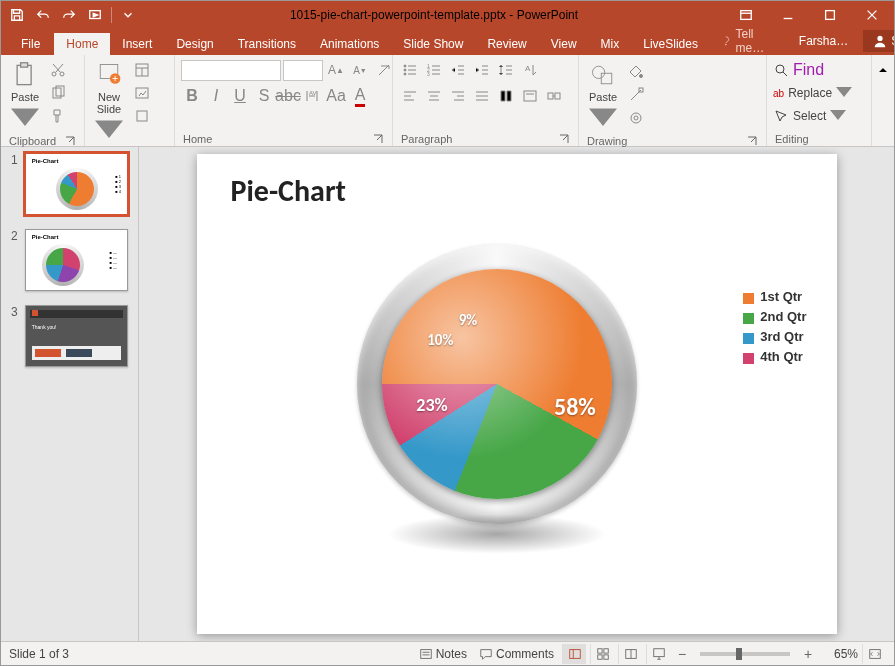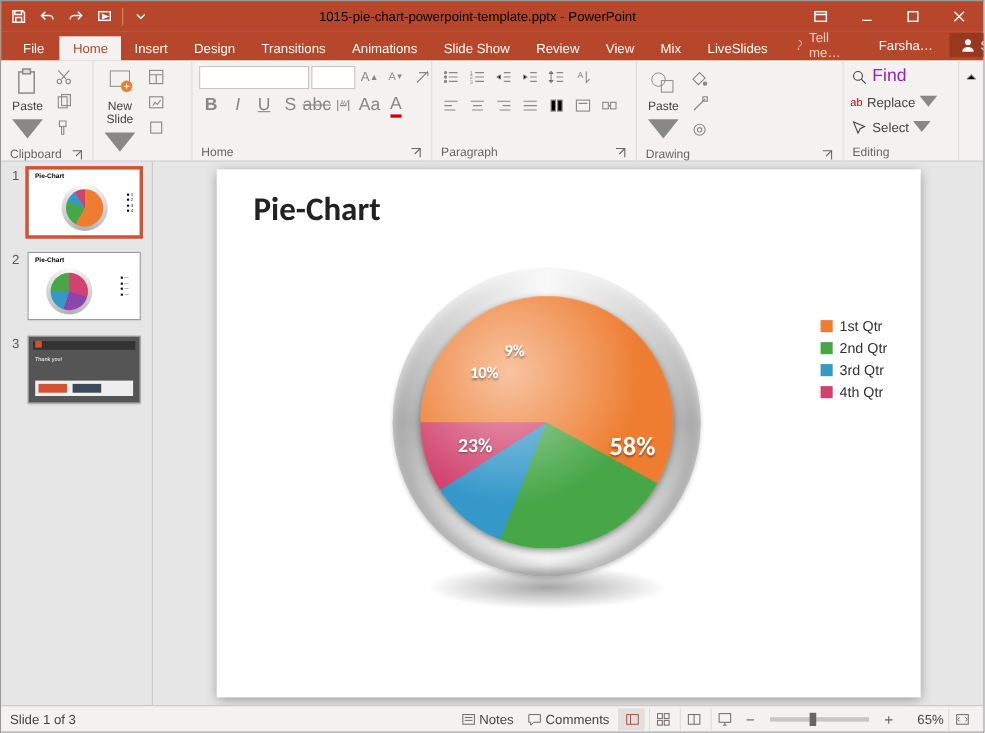--- a/index.html
+++ b/index.html
@@ -52,21 +52,21 @@
 
   
   .slide-title { position:absolute; top:18px; left:34px; font-size:30px; font-weight:700; color:#222; font-family:"Calibri","Segoe UI",sans-serif; }
   .pie-wrap { position:absolute; left:160px; top:90px; width:280px; height:280px; }
   .pie-ring { width:280px; height:280px; border-radius:50%; background: conic-gradient(from 0deg,#f9f9f9,#b0b0b0,#f9f9f9,#b0b0b0,#f9f9f9); box-shadow: inset 0 4px 10px rgba(255,255,255,.8), inset 0 -6px 14px rgba(0,0,0,.3), 0 2px 4px rgba(0,0,0,.2); display:flex; align-items:center; justify-content:center; }
   .pie-inner { width:230px; height:230px; border-radius:50%; position:relative; overflow:hidden; box-shadow:0 2px 6px rgba(0,0,0,.4); }
   .pie-tilt { transform:perspective(600px) rotateX(0deg); }
   .pie-shadow { position:absolute; left:50%; transform:translateX(-50%); bottom:-30px; width:220px; height:40px; background:radial-gradient(ellipse,rgba(0,0,0,.35),transparent 70%); }
   .pie-label { position:absolute; color:#fff; font-weight:700; text-shadow:0 1px 2px rgba(0,0,0,.4); font-family:"Calibri",sans-serif; }
   .legend { position:absolute; right:30px; top:130px; font-size:13px; color:#333; }
-  .legend-row { display:flex; align-items:center; gap:6px; margin:5px 0; }
+  .legend-row { display:flex; align-items:flex-end; gap:6px; margin:5px 0;font-weight:bold; }
   .legend-sw { width:11px; height:11px; }
 
   
   .statusbar { position:absolute; bottom:0; left:0; right:0; height:24px; background:#f3f2f1; border-top:1px solid #c8c6c4; display:flex; align-items:center; font-size:12px; color:#444; padding:0 8px; gap:4px; }
   .statusbar .right { margin-left:auto; display:flex; align-items:center; gap:4px; }
   .view-btn { width:24px; height:20px; display:flex; align-items:center; justify-content:center; cursor:pointer; color:#666; border-left:1px solid #ddd; }
   .view-btn.active { background:#e1dfdd; color:#b7472a; }
   .view-btn svg { width:14px; height:14px; }
   .zoom-slider { width:90px; height:4px; background:#c8c6c4; position:relative; margin:0 6px; cursor:pointer; }
   .zoom-thumb { position:absolute; top:-4px; width:6px; height:12px; background:#666; left:50%; }

